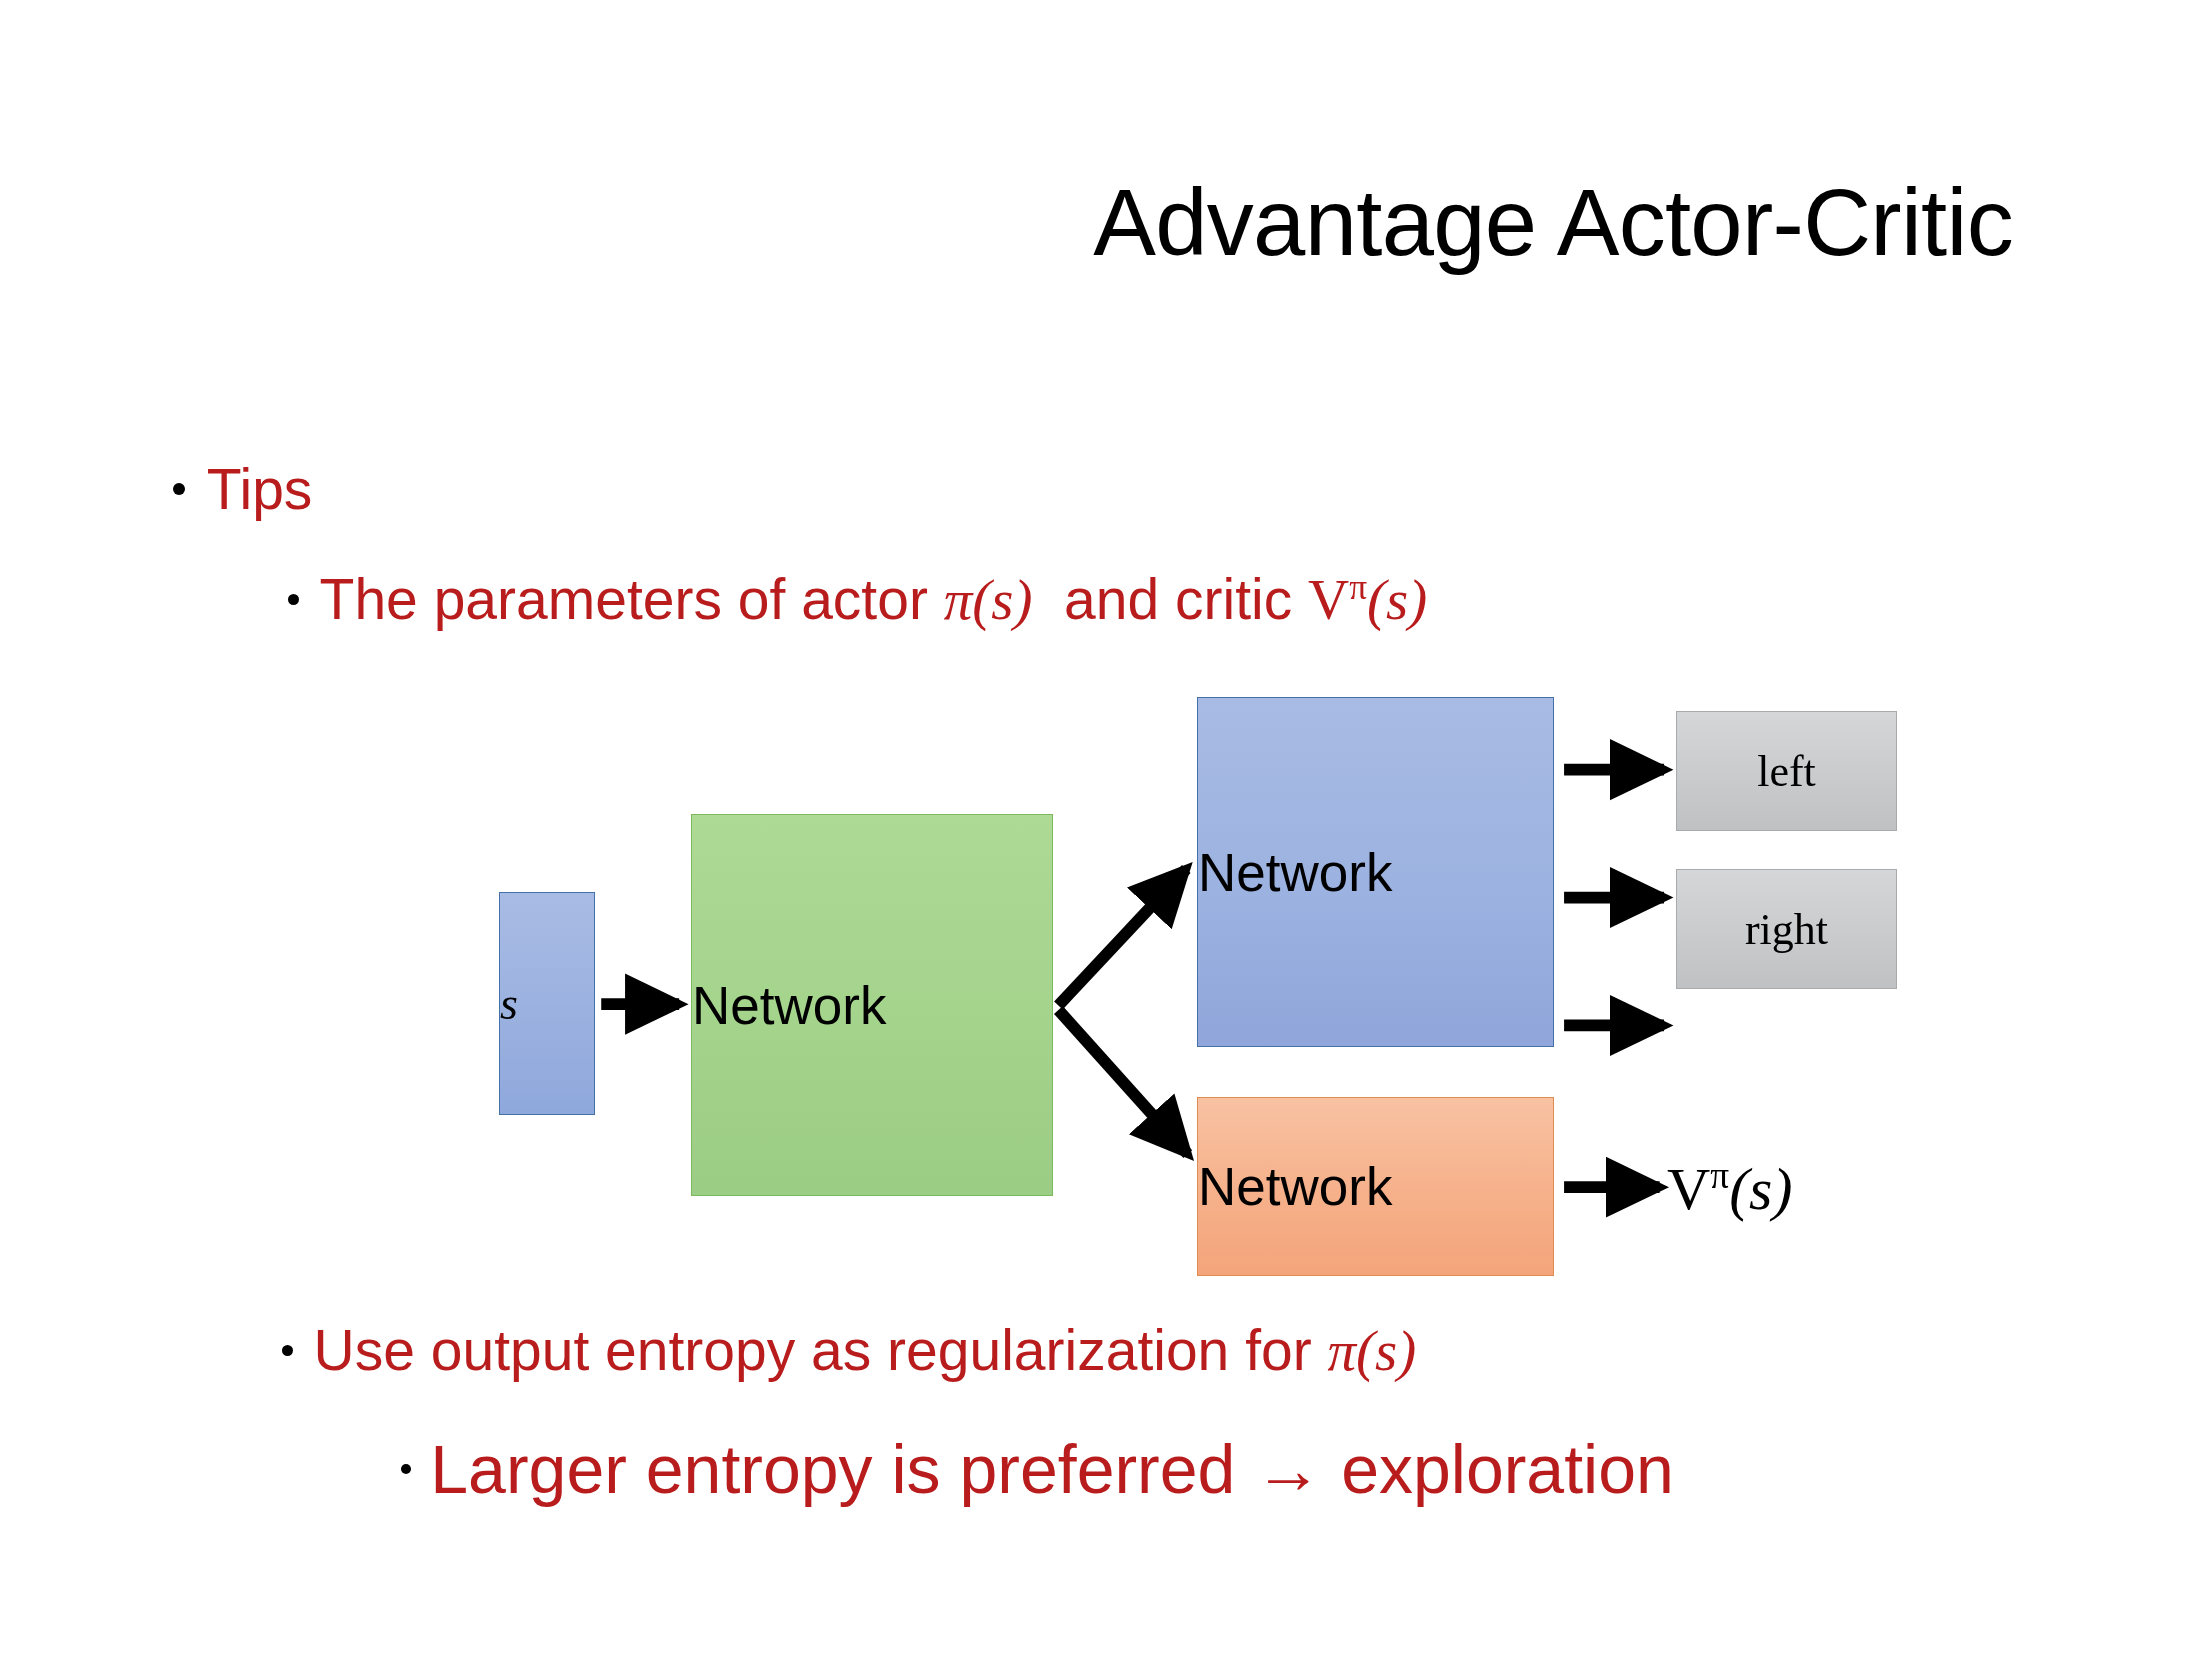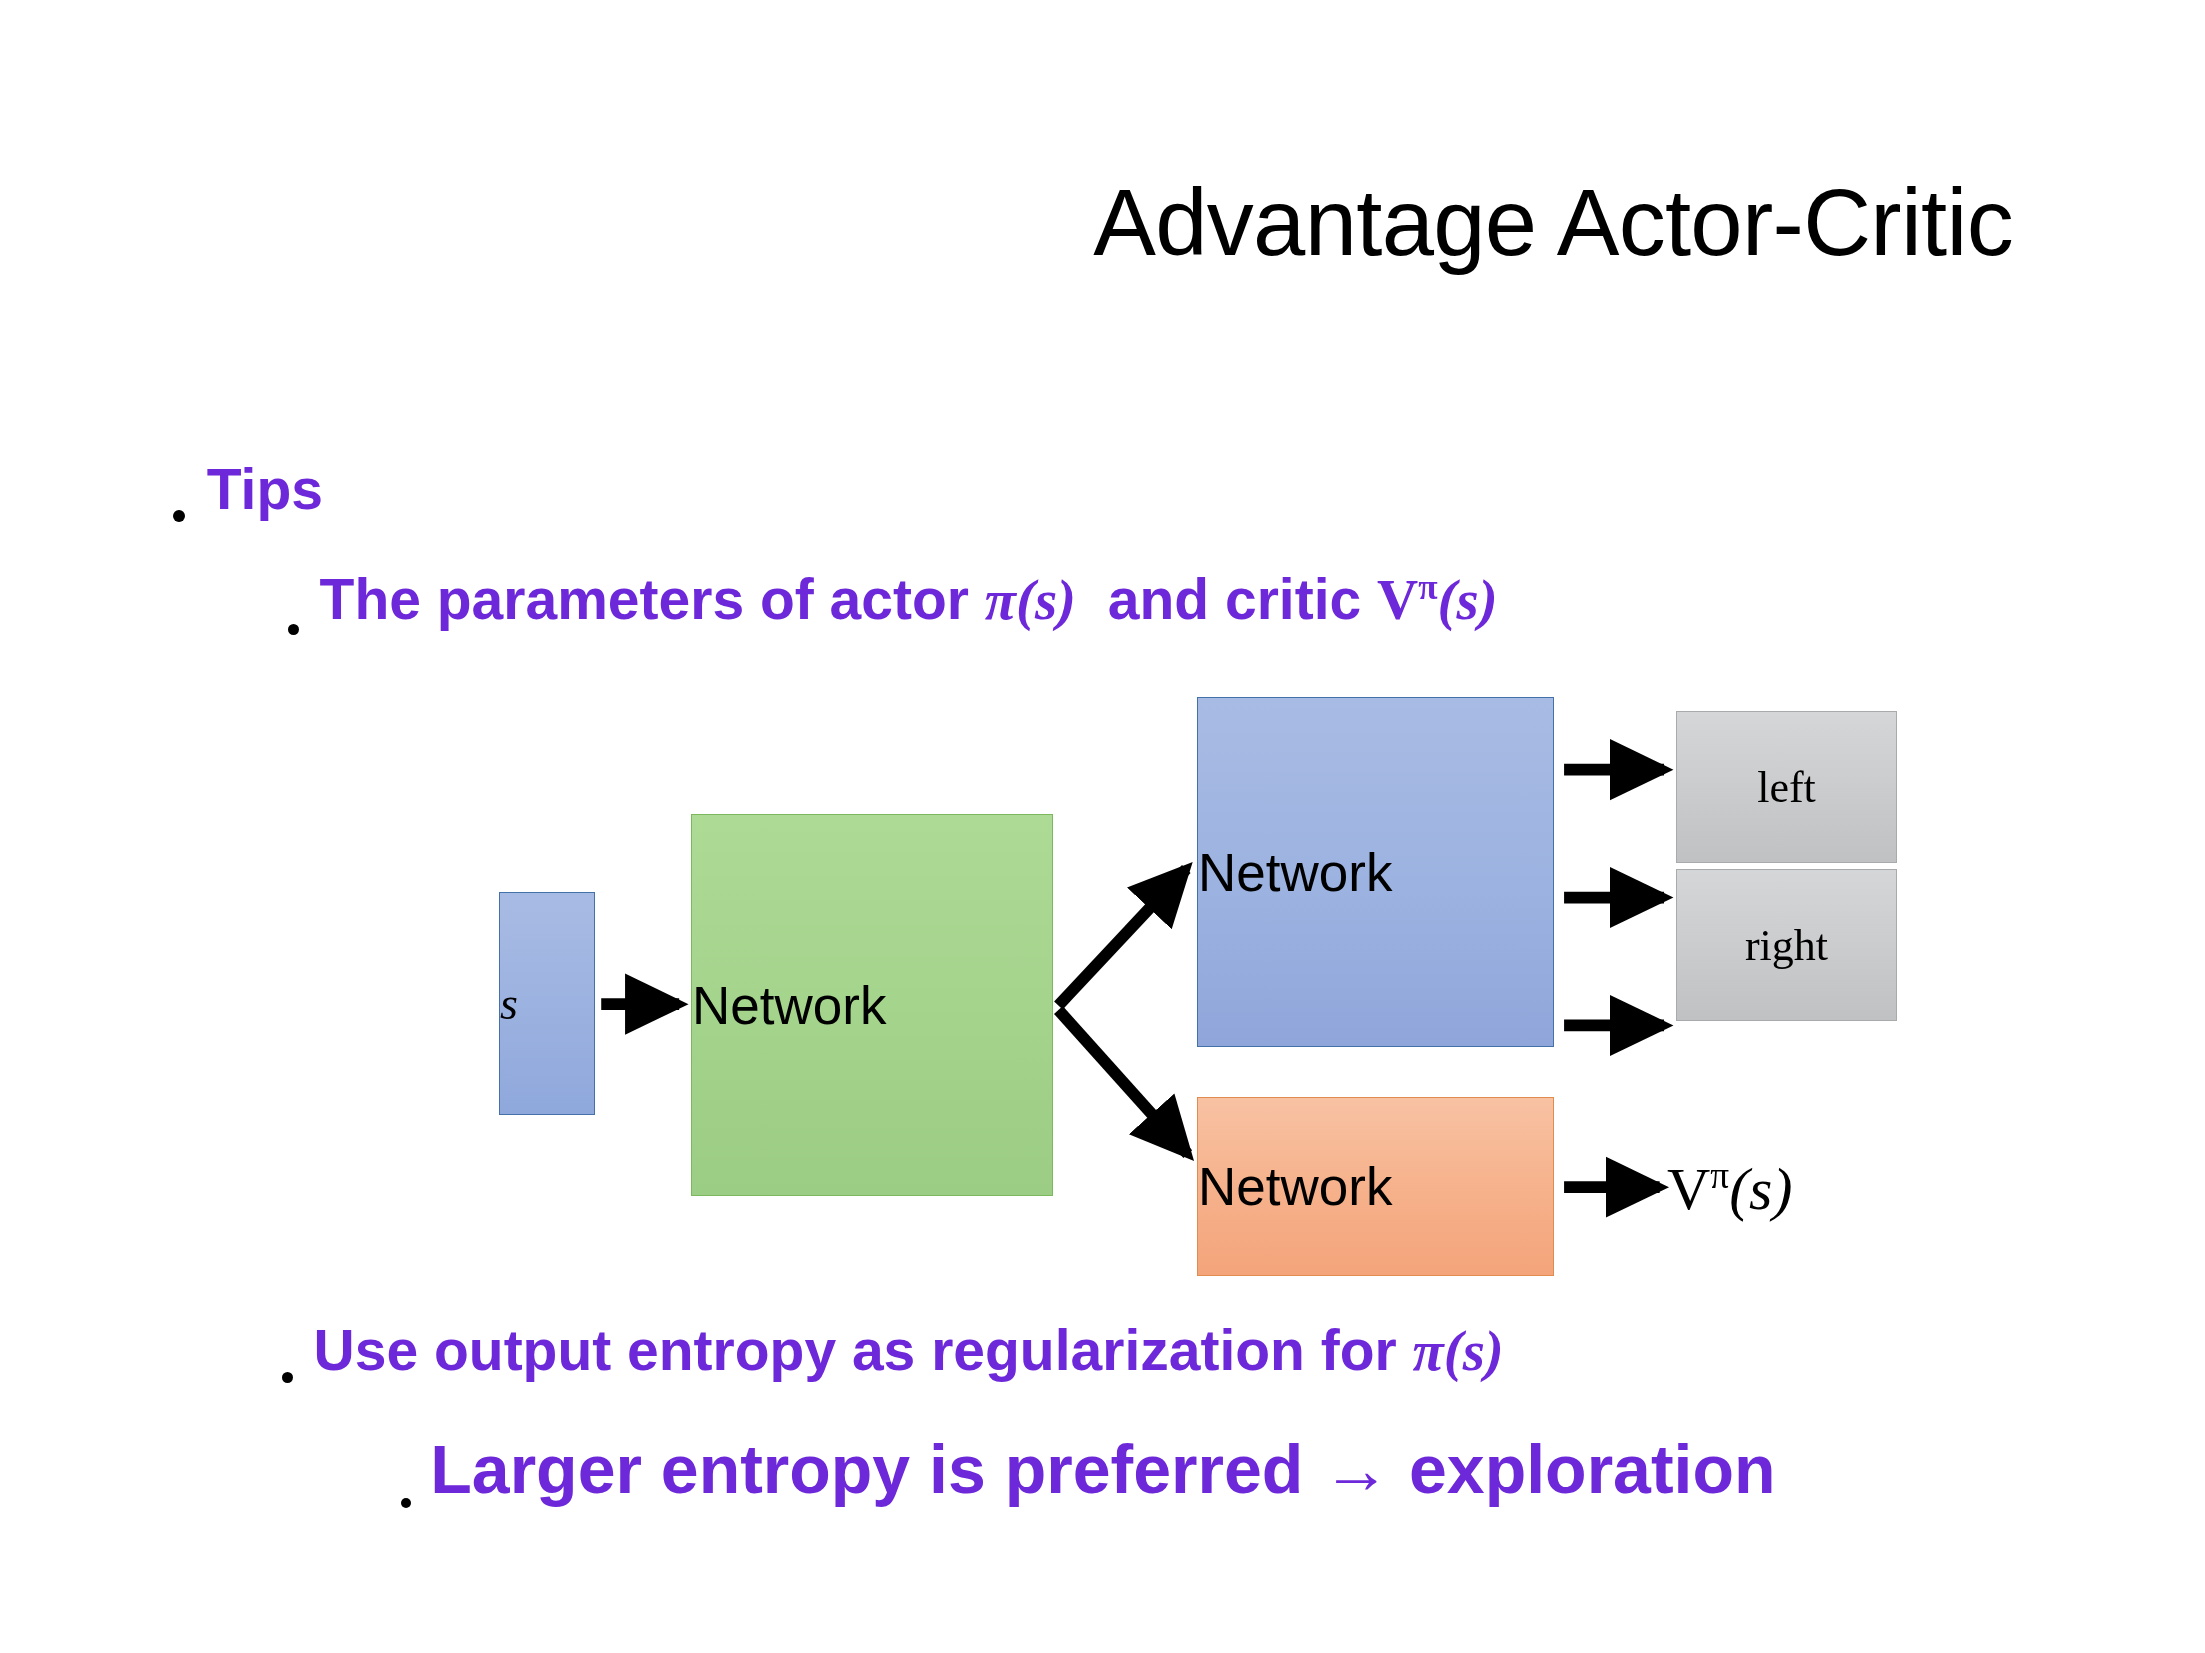--- a/index.html
+++ b/index.html
@@ -28,23 +28,22 @@
     letter-spacing: -0.7px;
     color: #000000;
     white-space: nowrap;
     text-align: right;
   }
 
   
   .bullet-row {
     position: absolute;
     display: flex;
-    align-items: flex-end;
-    color: #6d28d9;
-    font-weight: bold;
+    align-items: center;
+    color: #b91c1c;
   }
   .bullet-dot {
     flex: 0 0 auto;
     font-size: 0;
     line-height: 0;
     margin-top: 0.52em;
   }
   .bullet-dot::before {
     content: "";
     display: block;
@@ -176,21 +175,21 @@
     display: flex;
     align-items: center;
     justify-content: center;
     background: linear-gradient(180deg, #d5d6d8 0%, #cbccce 50%, #bfc1c3 100%);
     border: 1.5px solid #a8aaac;
     font-family: "Liberation Serif", serif;
     font-size: 44px;
     color: #000000;
     left: 1676px;
     width: 221px;
-    height: 152px;
+    height: 120px;
   }
   #out-left  { top: 711px; }
   #out-right { top: 839px; margin-top: 30px; }
   #out-fire  { top: 967px; }
 
   #critic-output {
     position: absolute;
     left: 1667px;
     top: 1154px;
     font-size: 60px;

